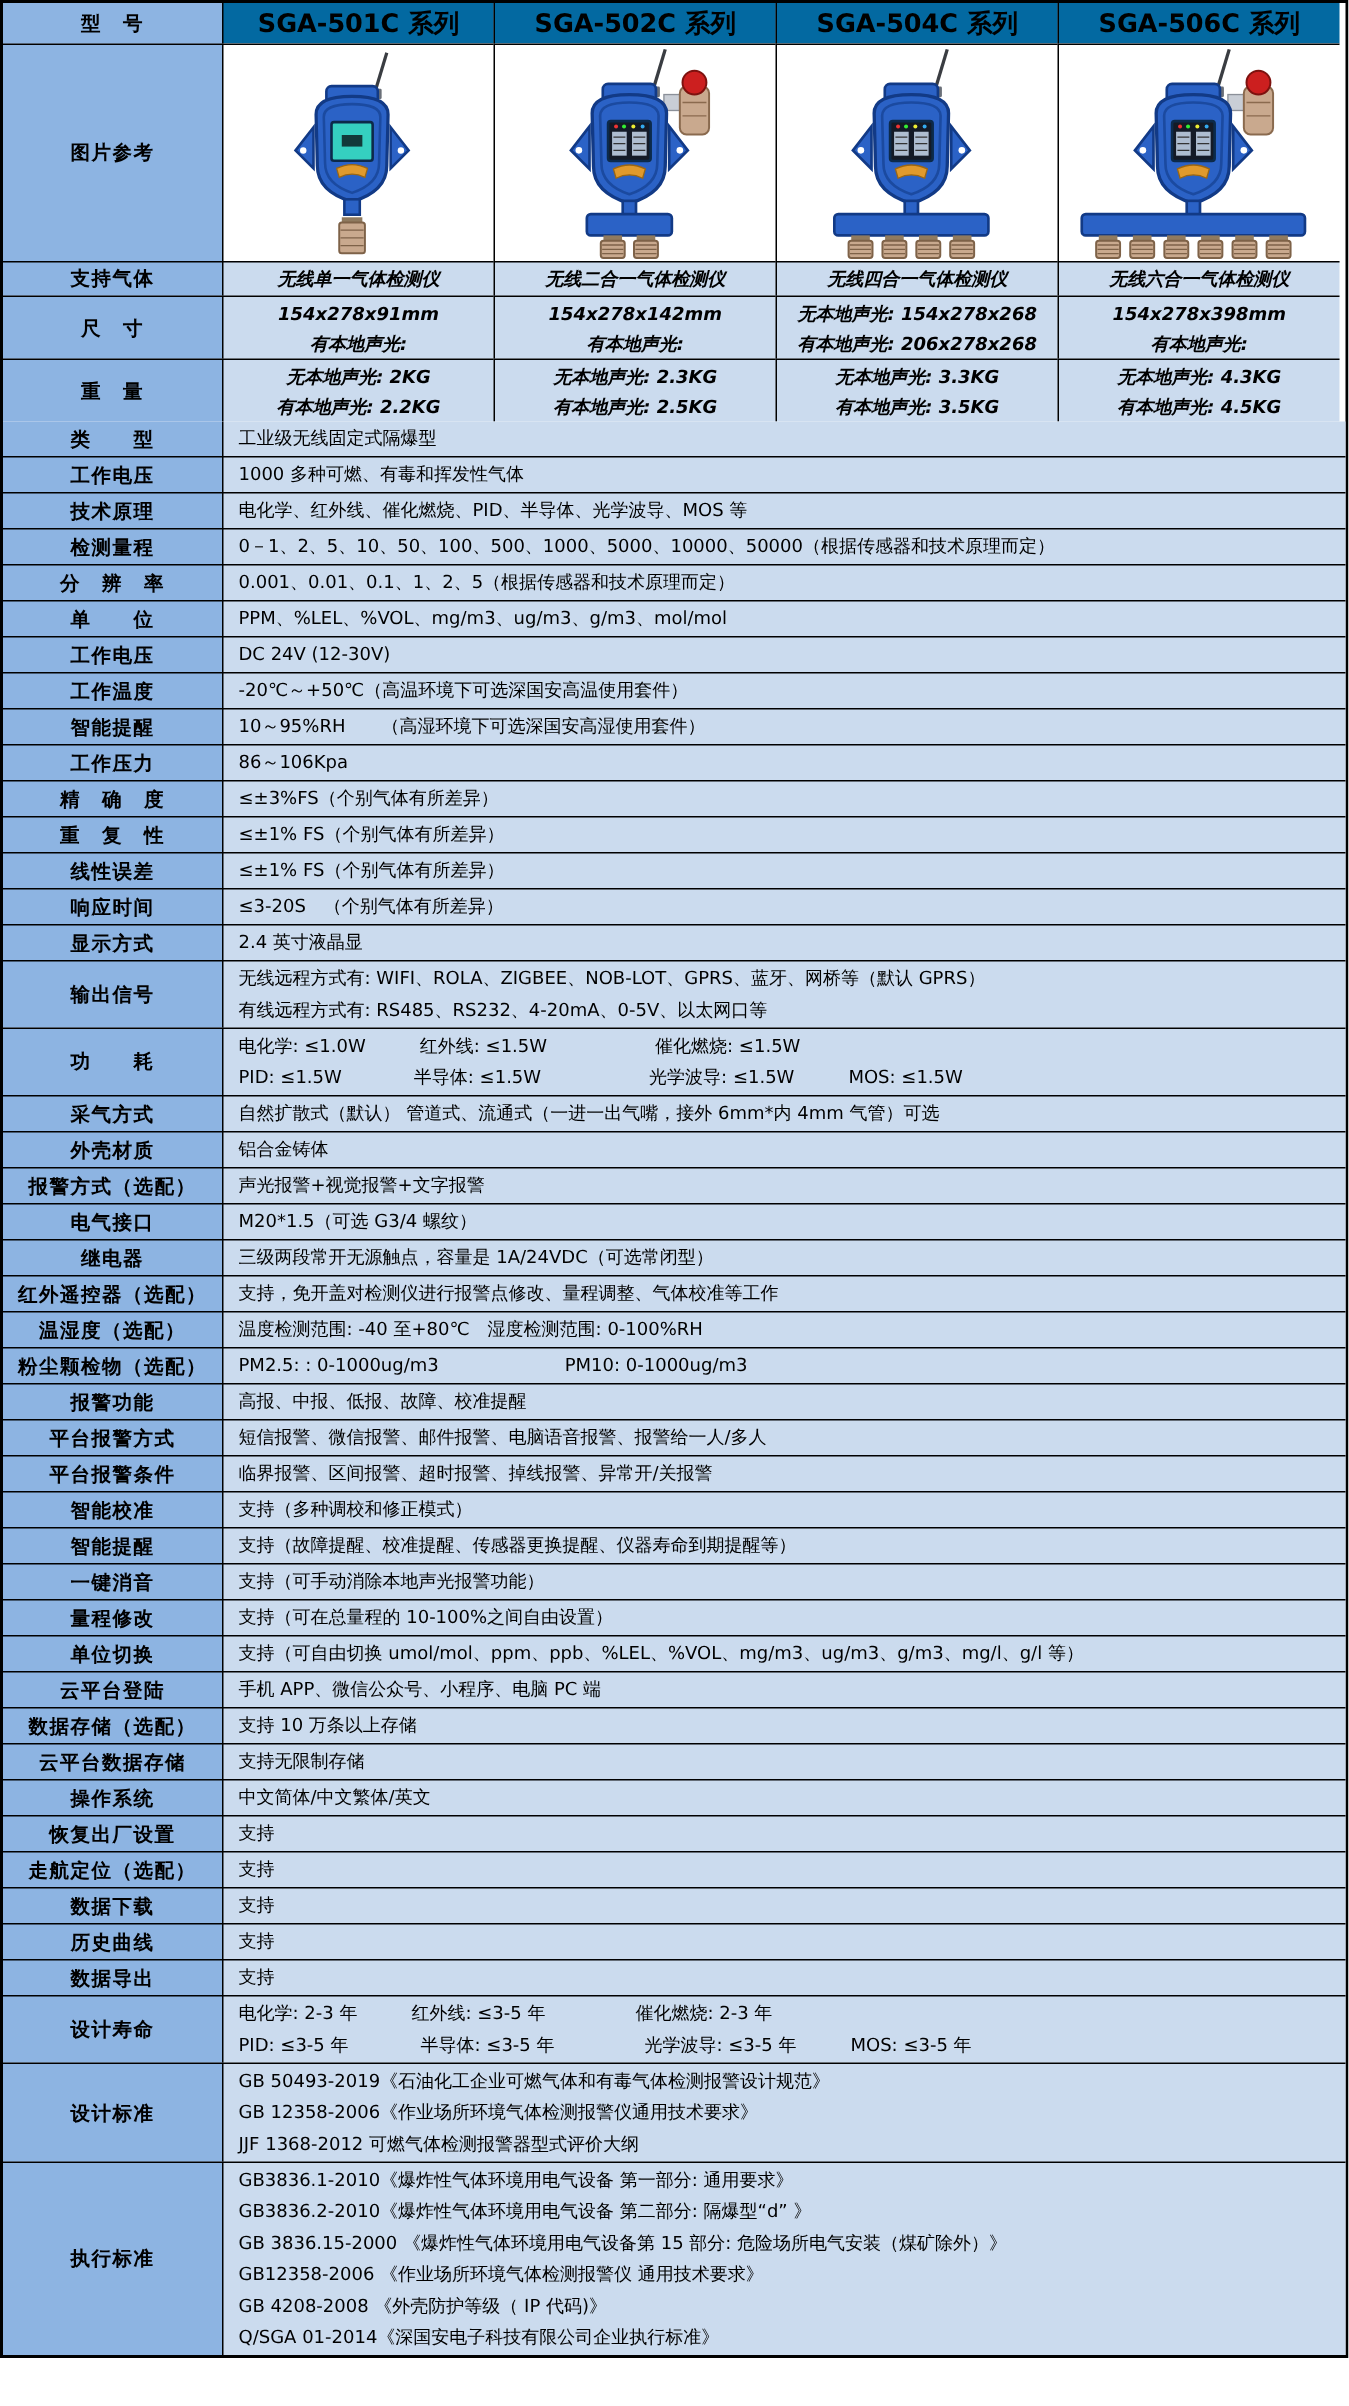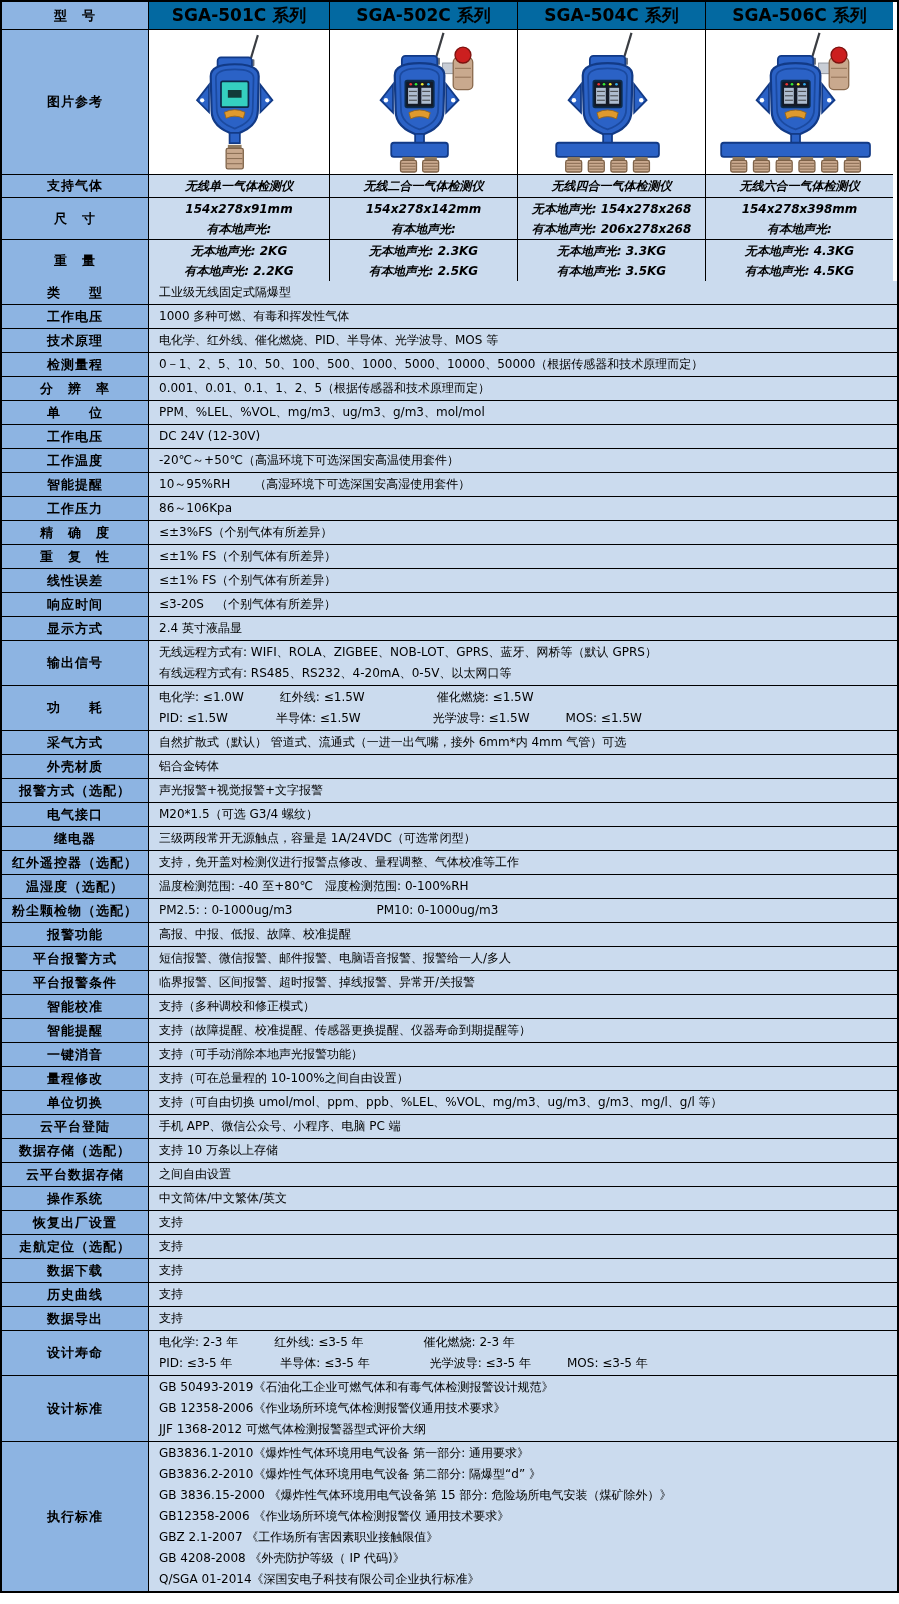--- a/index.html
+++ b/index.html
@@ -514,21 +514,21 @@
       </div>
       <div class="row fullspan spec-row">
         <div class="cell label-cell">数据存储（选配）</div>
         <div class="cell val-cell">
           <span class="line">支持 10 万条以上存储</span>
         </div>
       </div>
       <div class="row fullspan spec-row">
         <div class="cell label-cell">云平台数据存储</div>
         <div class="cell val-cell">
-          <span class="line">之间自由设置</span>
+          <span class="line">支持无限制存储</span>
         </div>
       </div>
       <div class="row fullspan spec-row">
         <div class="cell label-cell">操作系统</div>
         <div class="cell val-cell">
           <span class="line">中文简体/中文繁体/英文</span>
         </div>
       </div>
       <div class="row fullspan spec-row">
         <div class="cell label-cell">恢复出厂设置</div>
@@ -575,19 +575,18 @@
           <span class="line">JJF 1368-2012 可燃气体检测报警器型式评价大纲</span>
         </div>
       </div>
       <div class="row fullspan spec-row">
         <div class="cell label-cell">执行标准</div>
         <div class="cell val-cell">
           <span class="line">GB3836.1-2010《爆炸性气体环境用电气设备 第一部分: 通用要求》</span>
           <span class="line">GB3836.2-2010《爆炸性气体环境用电气设备 第二部分: 隔爆型“d” 》</span>
           <span class="line">GB 3836.15-2000 《爆炸性气体环境用电气设备第 15 部分: 危险场所电气安装（煤矿除外）》</span>
           <span class="line">GB12358-2006 《作业场所环境气体检测报警仪 通用技术要求》</span>
-          <span class="line">GBZ 2.1-2007 《工作场所有害因素职业接触限值》</span>
           <span class="line">GB 4208-2008 《外壳防护等级（ IP 代码)》</span>
           <span class="line">Q/SGA 01-2014《深国安电子科技有限公司企业执行标准》</span>
         </div>
       </div>
     </div>
 </div>
 
 </body></html>

